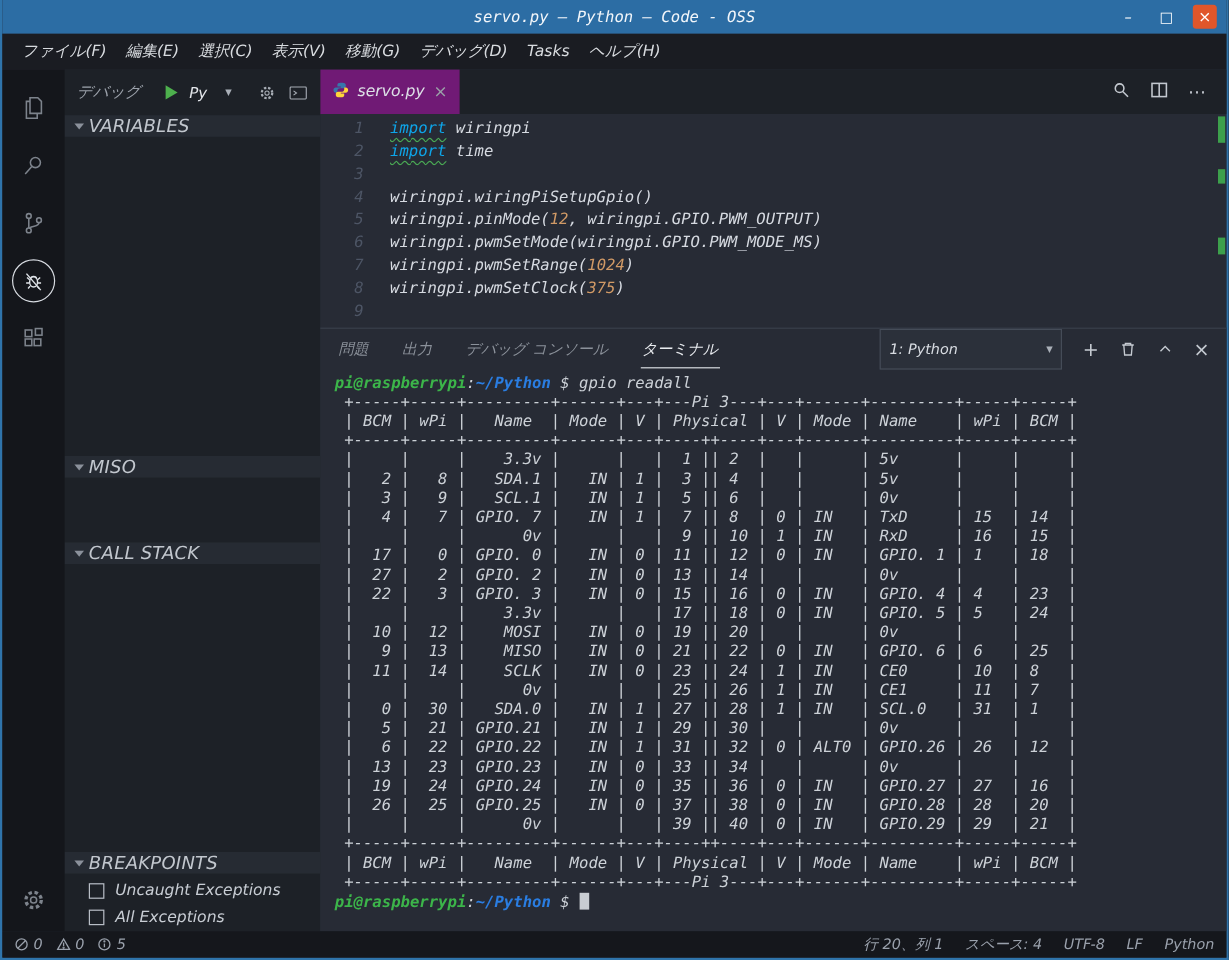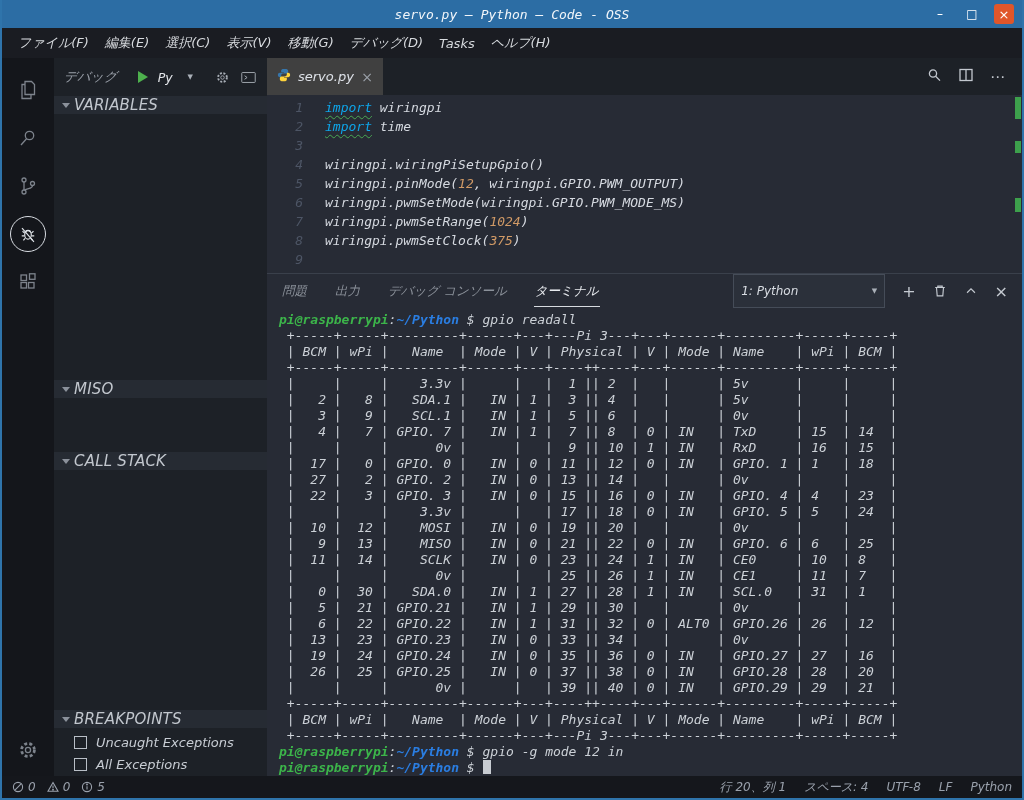--- a/index.html
+++ b/index.html
@@ -58,21 +58,21 @@
   .body-stack { height:240px; flex:0 0 240px; }
   .body-bps   { flex:1 1 auto; padding-top:3px; }
   .bp-row { height:22px; display:flex; align-items:center; gap:9px; padding-left:20px;
             color:#c8cdd4; font-size:13px; }
   .checkbox { width:13px; height:13px; border:1px solid #b9bfc7; background:transparent; flex:0 0 13px; }
 
   
   .editor-col { flex:1 1 auto; display:flex; flex-direction:column; min-width:0; background:#272b35; }
 
   .tabbar { height:37px; flex:0 0 37px; background:#1d2127; display:flex; align-items:stretch; }
-  .tab { width:116px; background:#404040; display:flex; align-items:center; gap:7px;
+  .tab { width:116px; background:#701a75; display:flex; align-items:center; gap:7px;
          padding:0 10px; color:#dde1e7; font-size:13px; }
   .tab-close { margin-left:auto; color:#9aa0a8; font-size:14px; }
   .tab-actions { margin-left:auto; display:flex; align-items:center; gap:16px; padding-right:16px;
                  color:#c3c8cf; }
   .tab-actions svg { stroke:#c3c8cf; fill:none; stroke-width:1.3; }
   .more-dots { font-size:15px; letter-spacing:1px; }
 
   .editor { height:178px; flex:0 0 178px; position:relative; overflow:hidden; padding-top:3px;
             font-family:"DejaVu Sans Mono", monospace; font-size:13px; line-height:19px; }
   .code-line { display:flex; height:19px; }
@@ -368,21 +368,20 @@
             <div class="term-line"> |   0 |  30 |   SDA.0 |   IN | 1 | 27 || 28 | 1 | IN   | SCL.0   | 31  | 1   |</div>
             <div class="term-line"> |   5 |  21 | GPIO.21 |   IN | 1 | 29 || 30 |   |      | 0v      |     |     |</div>
             <div class="term-line"> |   6 |  22 | GPIO.22 |   IN | 1 | 31 || 32 | 0 | ALT0 | GPIO.26 | 26  | 12  |</div>
             <div class="term-line"> |  13 |  23 | GPIO.23 |   IN | 0 | 33 || 34 |   |      | 0v      |     |     |</div>
             <div class="term-line"> |  19 |  24 | GPIO.24 |   IN | 0 | 35 || 36 | 0 | IN   | GPIO.27 | 27  | 16  |</div>
             <div class="term-line"> |  26 |  25 | GPIO.25 |   IN | 0 | 37 || 38 | 0 | IN   | GPIO.28 | 28  | 20  |</div>
             <div class="term-line"> |     |     |      0v |      |   | 39 || 40 | 0 | IN   | GPIO.29 | 29  | 21  |</div>
             <div class="term-line"> +-----+-----+---------+------+---+----++----+---+------+---------+-----+-----+</div>
             <div class="term-line"> | BCM | wPi |   Name  | Mode | V | Physical | V | Mode | Name    | wPi | BCM |</div>
             <div class="term-line"> +-----+-----+---------+------+---+---Pi 3---+---+------+---------+-----+-----+</div>
-            <div class="term-line"><span class="t-user">pi@raspberrypi</span><span>:</span><span class="t-path">~/Python</span><span> $ </span><span>gpio -g mode 12 in</span></div>
             <div class="term-line"><span class="t-user">pi@raspberrypi</span><span>:</span><span class="t-path">~/Python</span><span> $ </span><span></span><span class="cursor"></span></div>
           </div>
       </div>
     </div>
   </div>
 
   <div class="statusbar">
     <div class="sb-group">
       <svg width="12" height="12" viewBox="0 0 12 12">
           <circle cx="6" cy="6" r="4.6"></circle>

